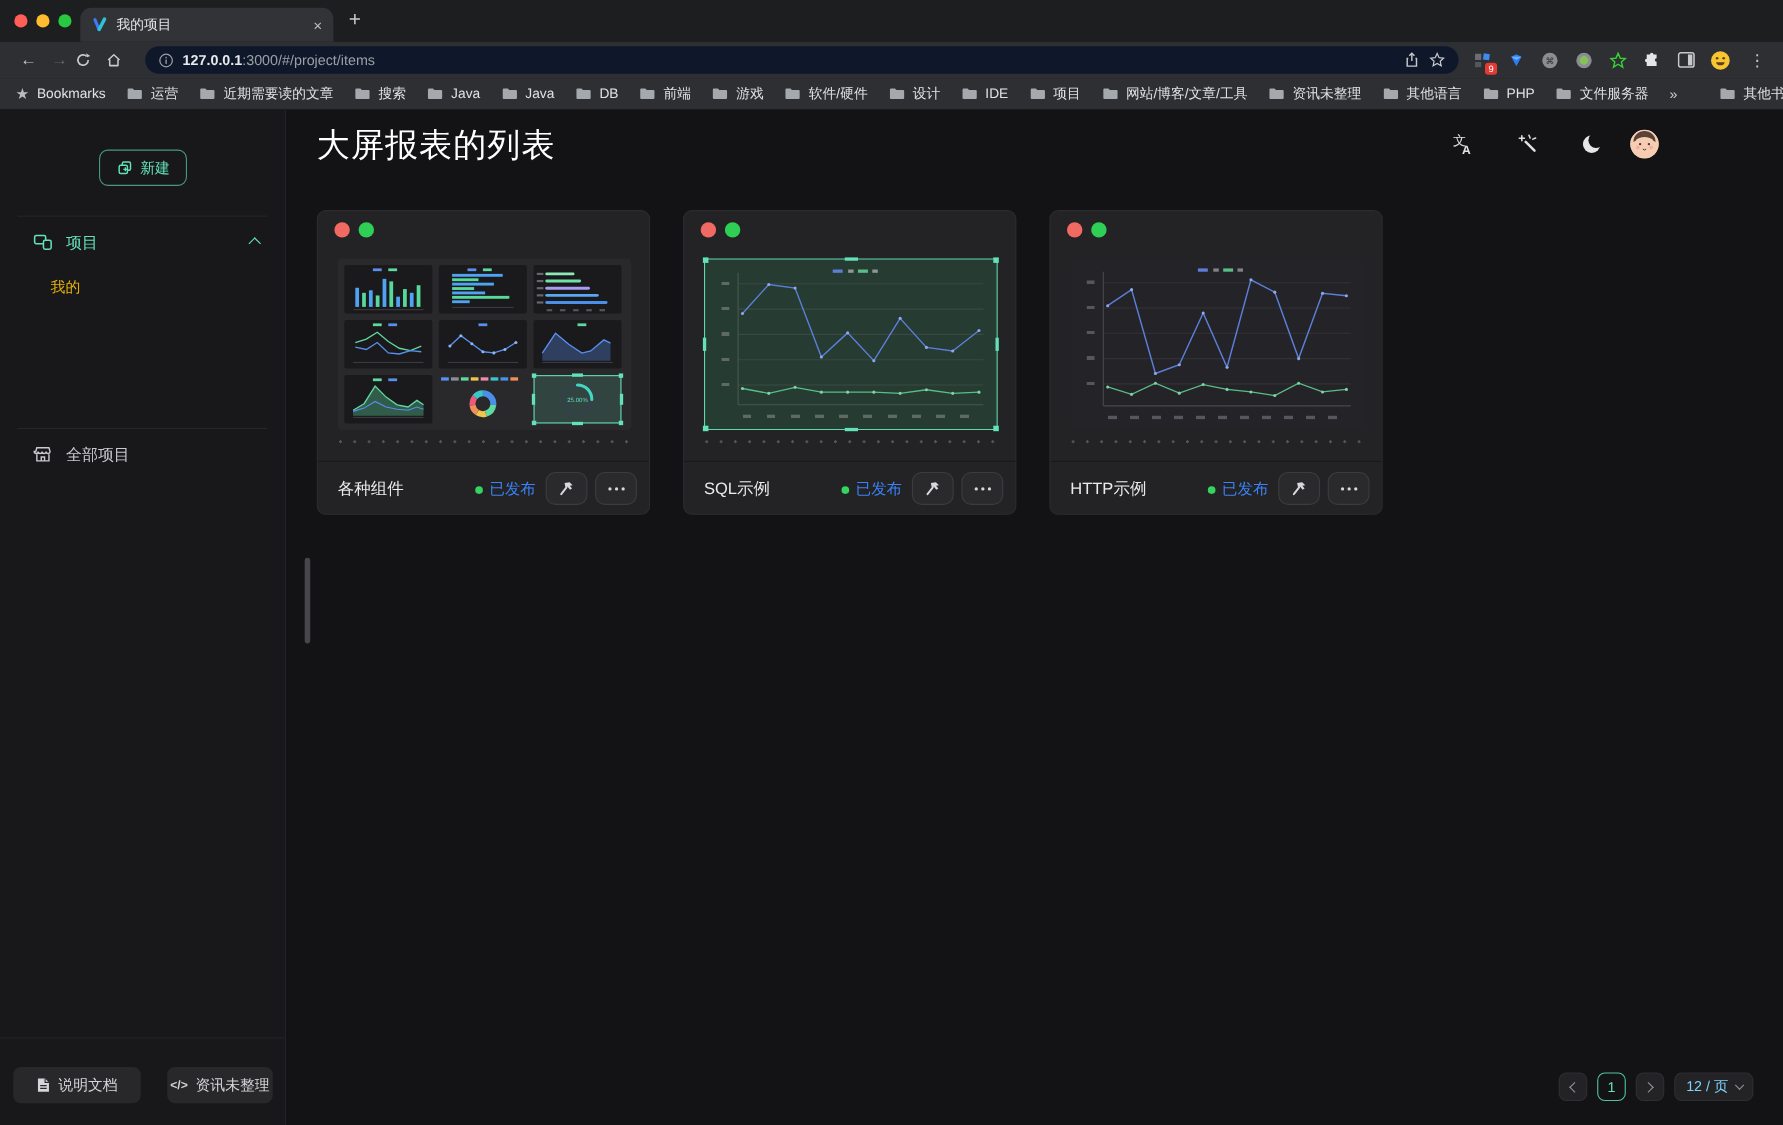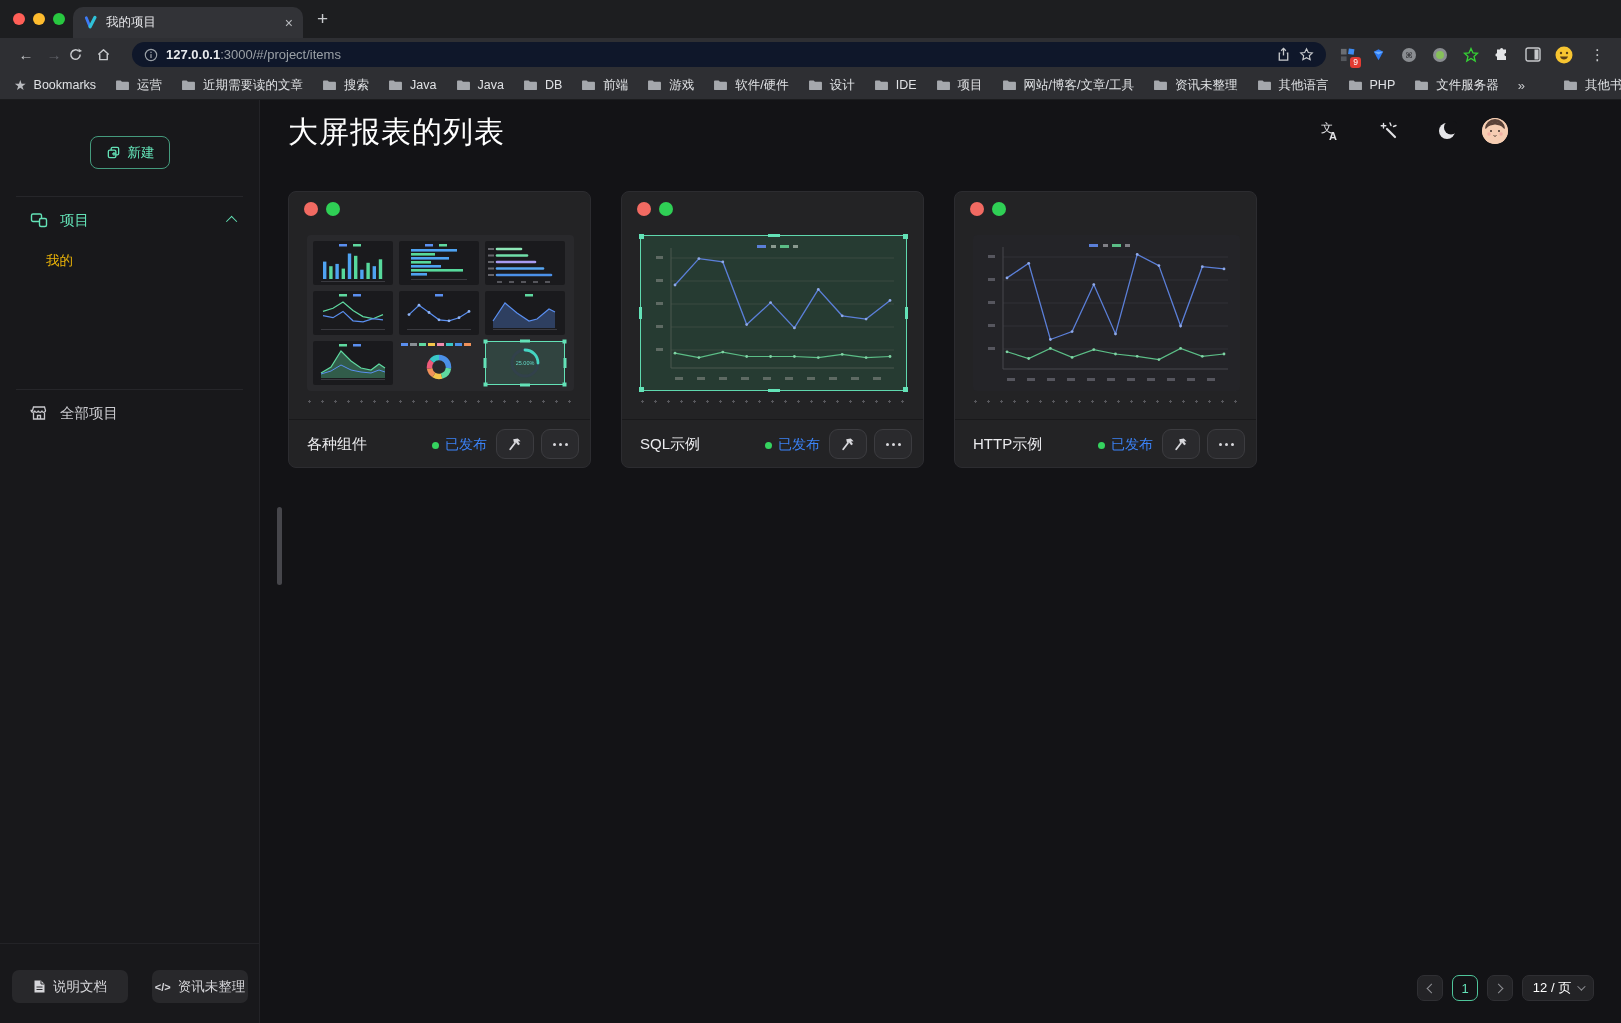--- a/index.html
+++ b/index.html
@@ -98,21 +98,21 @@
 
   
   .pgbtn{position:absolute;top:875px;width:26px;height:26px;background:#232326;border:1px solid #2f2f33;border-radius:7px;
     display:flex;align-items:center;justify-content:center;color:#8f9095;}
   .pg-prev{left:1156px;} .pg-next{left:1226px;}
   .pg-cur{left:1191px;background:transparent;border:1px solid #4fc69b;color:#63e2b7;font-size:13px;}
   .chev{width:7px;height:7px;border-right:1.6px solid #8f9095;border-bottom:1.6px solid #8f9095;}
   .chev.left{transform:rotate(135deg);margin-left:3px;}
   .chev.right{transform:rotate(-45deg);margin-right:3px;}
   .pg-size{position:absolute;left:1261px;top:875px;width:72px;height:26px;background:#232326;border:1px solid #2f2f33;border-radius:7px;
-    display:flex;align-items:center;justify-content:center;gap:6px;color:#ffffff;font-size:13px;}
+    display:flex;align-items:center;justify-content:center;gap:6px;color:#7dd3fc;font-size:13px;}
   .chev-down{width:6px;height:6px;border-right:1.4px solid #8f9095;border-bottom:1.4px solid #8f9095;transform:rotate(45deg) translateY(-2px);}
 
   svg{display:block;}
   text{font-family:"Liberation Sans","DejaVu Sans",sans-serif;}
 </style>
 </head>
 <body>
 
 <div class="screen">
 

